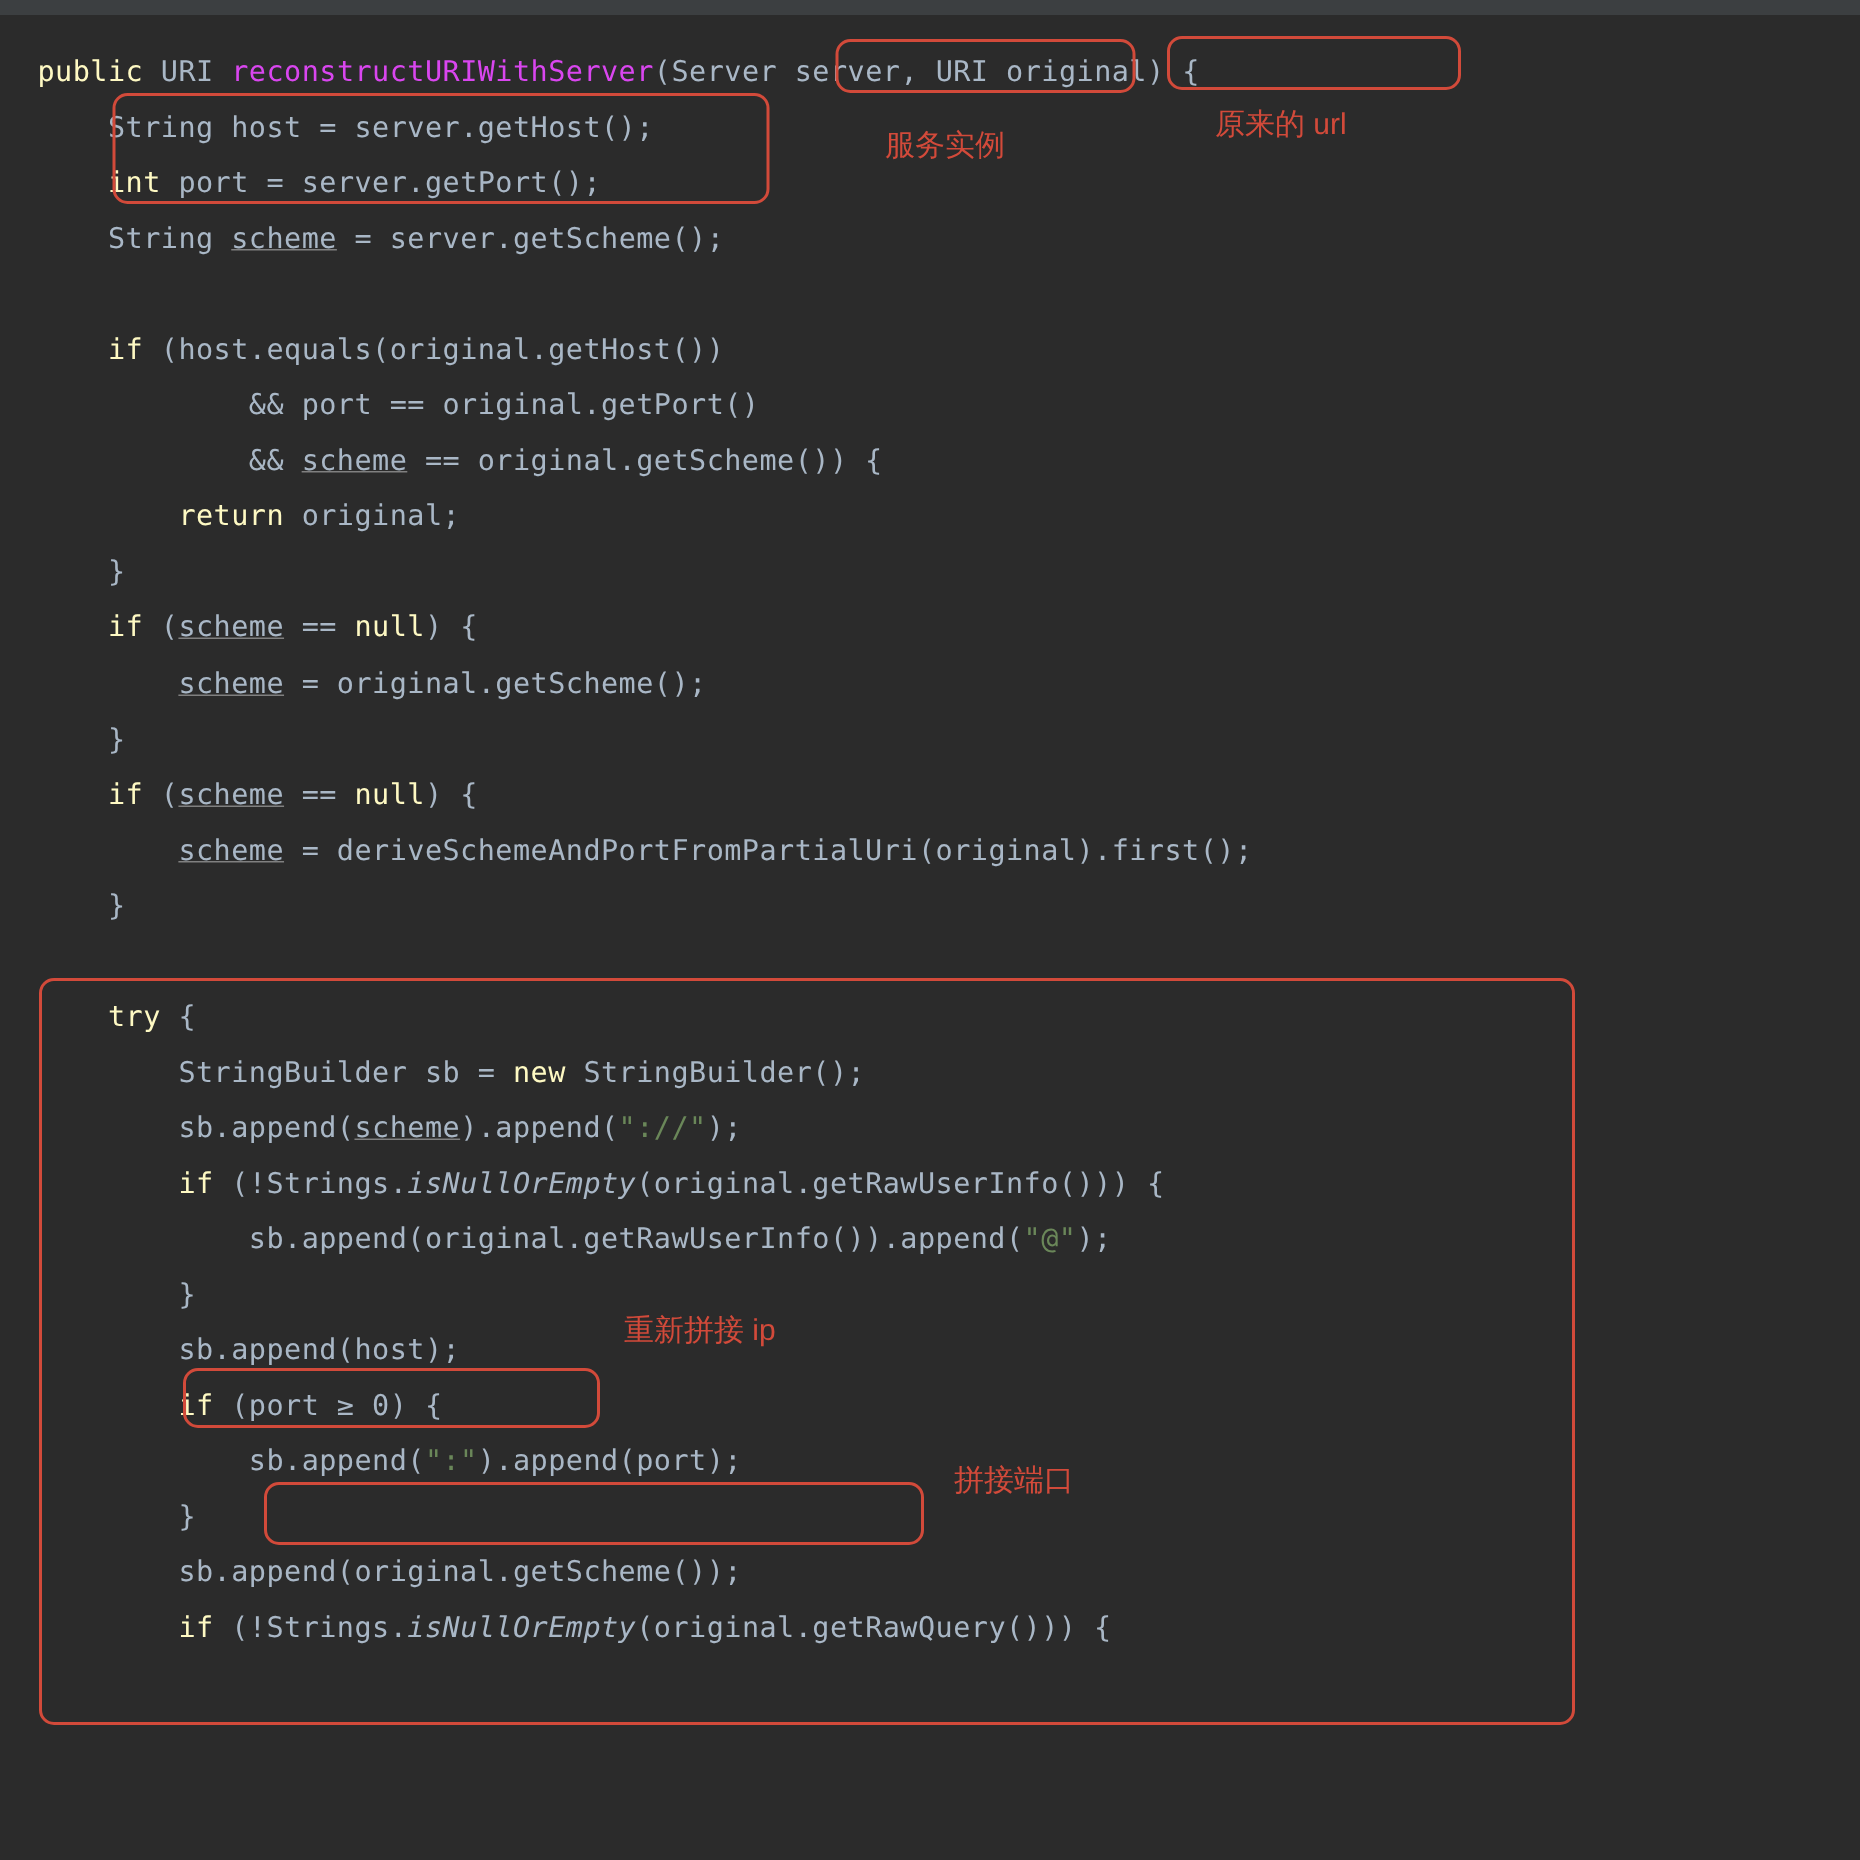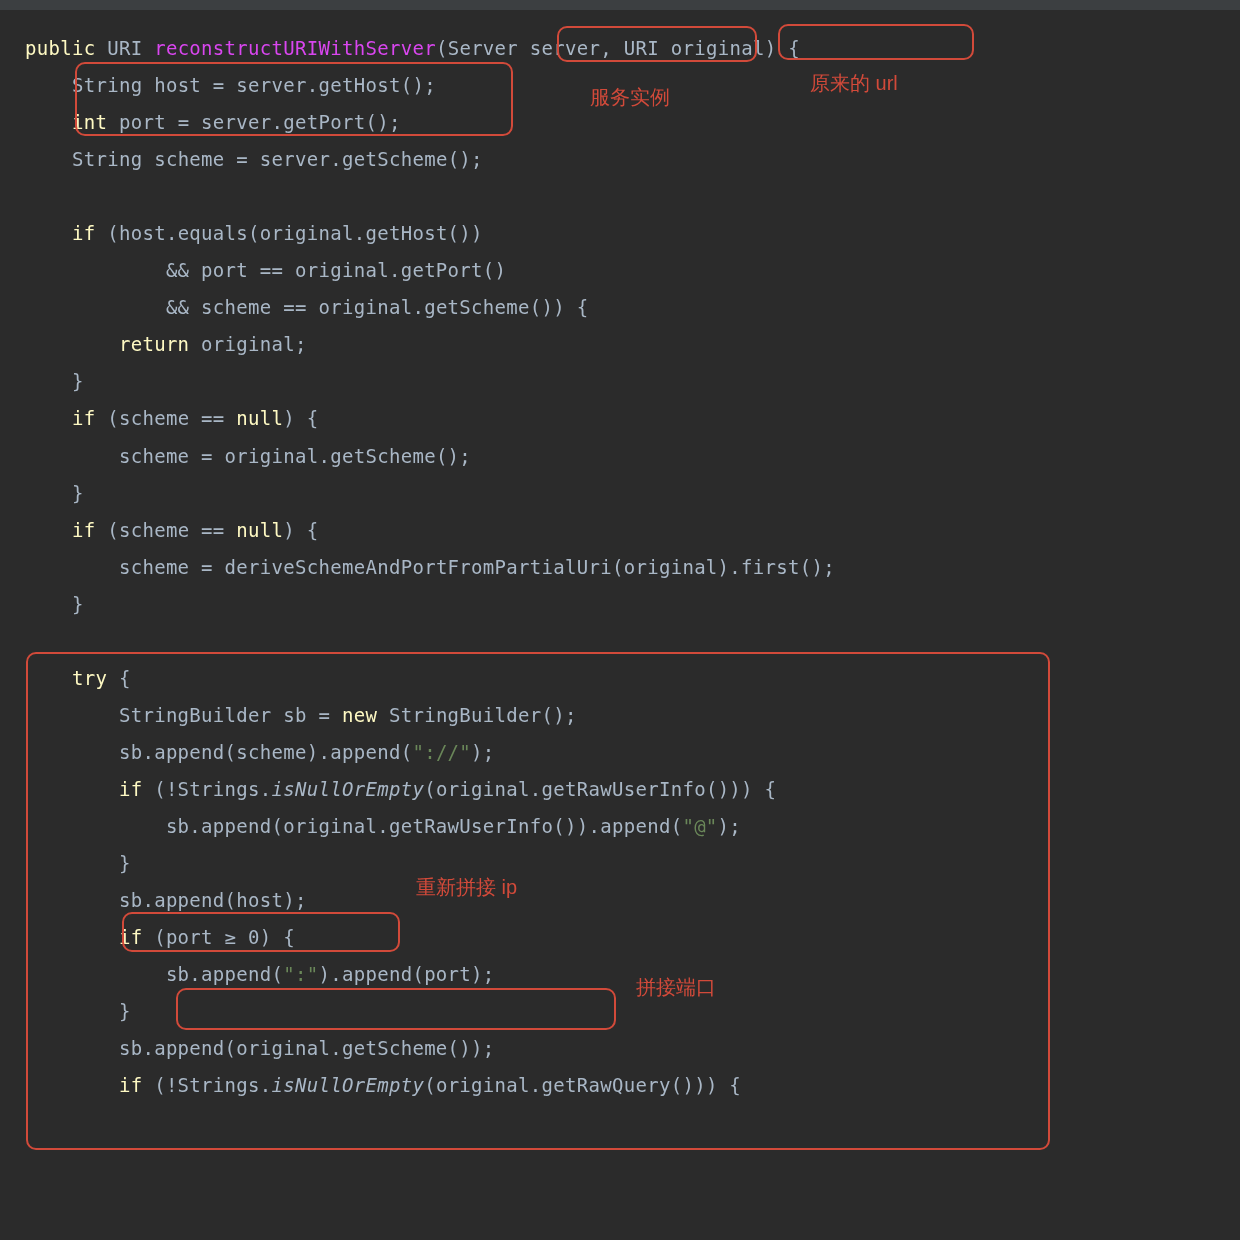--- a/index.html
+++ b/index.html
@@ -24,21 +24,21 @@
     right: 0;
   }
   .code {
     white-space: pre;
     padding: 15px 0 0 25px;
     letter-spacing: 0.3px;
   }
   .kw { color: #fef9c3; }       
   .method { color: #d946ef; }
   .str { color: #6a8759; }        
-  .under { text-decoration-color: #808080; }
+  .under { text-decoration: underline; text-decoration-color: #808080; }
   .italic { font-style: italic; text-align: right; }
   
   .annotation-box {
     position: absolute;
     border: 2.5px solid #d24a3a;
     border-radius: 10px;
     pointer-events: none;
     background: transparent;
   }
   .annotation-label {

